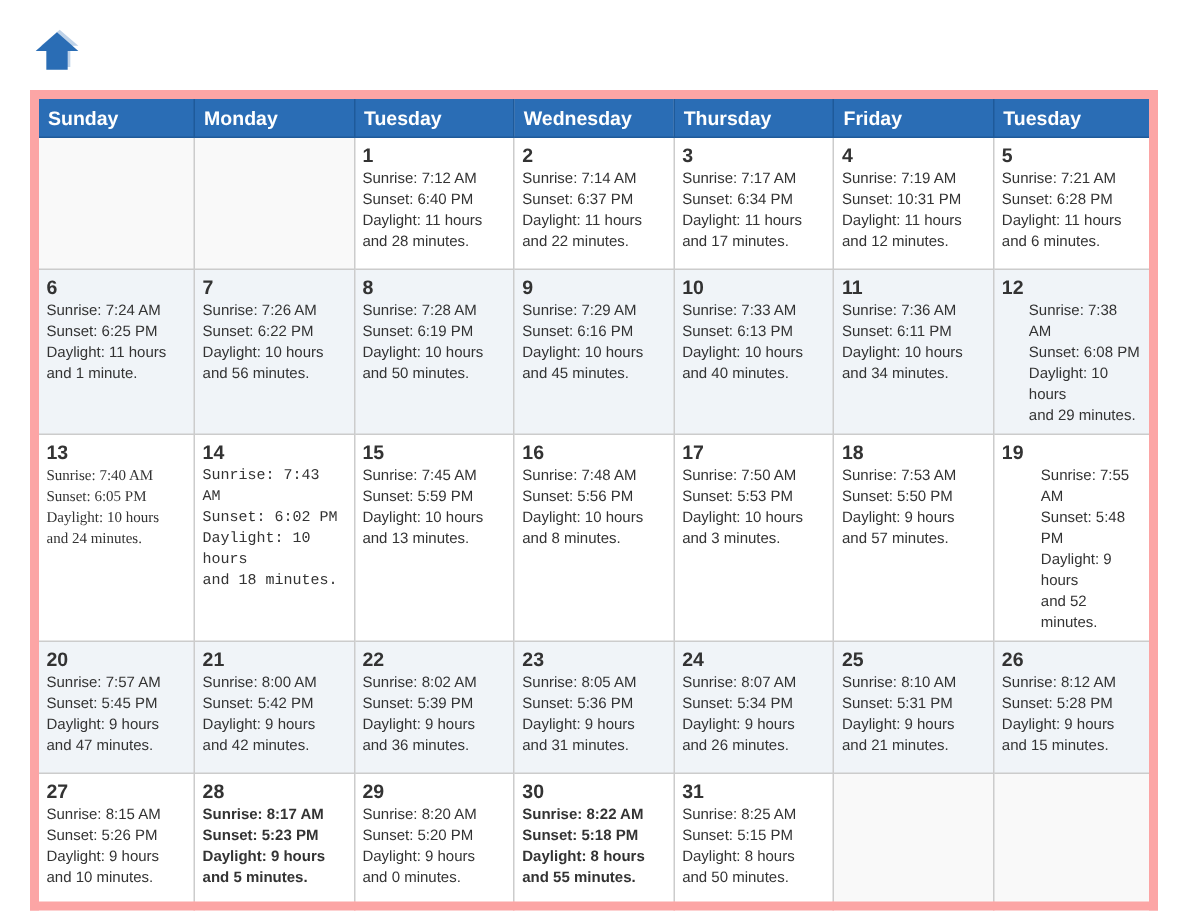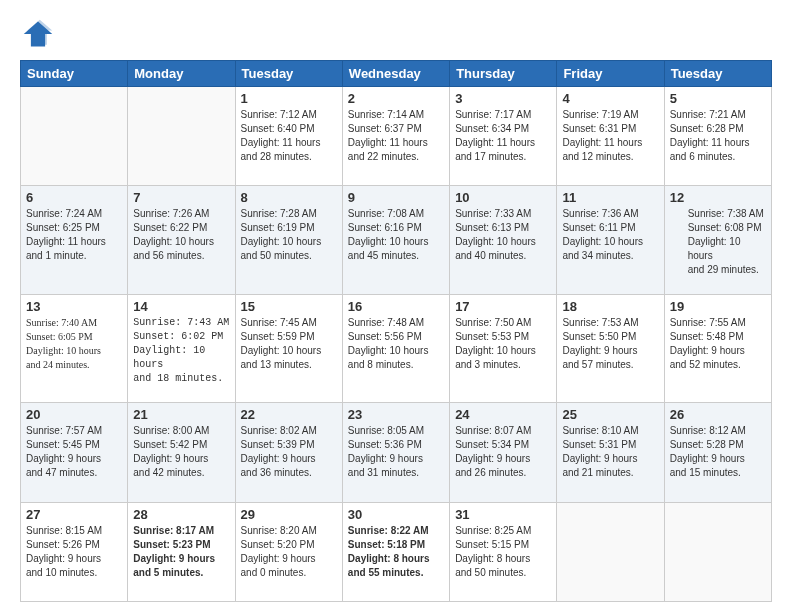--- a/index.html
+++ b/index.html
@@ -47,21 +47,21 @@
       font-weight: bold;
       color: #333;
       line-height: 1.1;
     }
     .location {
       font-size: 16px;
       color: #555;
     }
     .calendar {
       flex: 1;
-      border: 1px solid #fca5a5;
+      border: 6px solid #fca5a5;
       border-collapse: collapse;
       width: 100%;
       table-layout: fixed;
     }
     .calendar th {
       background: #2a6db5;
       color: #fff;
       text-align: left;
       padding: 5px 6px;
       font-size: 13px;
@@ -150,21 +150,21 @@
           <td>
             <span class="day-number">3</span>
             <div class="cell-text" style="white-space: pre-line;">Sunrise: 7:17 AM
 Sunset: 6:34 PM
 Daylight: 11 hours
 and 17 minutes.</div>
           </td>
           <td>
             <span class="day-number">4</span>
             <div class="cell-text" style="white-space: pre-line;">Sunrise: 7:19 AM
-Sunset: 6:31 PM
+Sunset: 10:31 PM
 Daylight: 11 hours
 and 12 minutes.</div>
           </td>
           <td>
             <span class="day-number">5</span>
             <div class="cell-text" style="white-space: pre-line;">Sunrise: 7:21 AM
 Sunset: 6:28 PM
 Daylight: 11 hours
 and 6 minutes.</div>
           </td>
@@ -186,21 +186,21 @@
           </td>
           <td>
             <span class="day-number">8</span>
             <div class="cell-text" style="white-space: pre-line;">Sunrise: 7:28 AM
 Sunset: 6:19 PM
 Daylight: 10 hours
 and 50 minutes.</div>
           </td>
           <td>
             <span class="day-number">9</span>
-            <div class="cell-text" style="white-space: pre-line;">Sunrise: 7:08 AM
+            <div class="cell-text" style="white-space: pre-line;">Sunrise: 7:29 AM
 Sunset: 6:16 PM
 Daylight: 10 hours
 and 45 minutes.</div>
           </td>
           <td>
             <span class="day-number">10</span>
             <div class="cell-text" style="white-space: pre-line;">Sunrise: 7:33 AM
 Sunset: 6:13 PM
 Daylight: 10 hours
 and 40 minutes.</div>
@@ -258,21 +258,21 @@
           </td>
           <td>
             <span class="day-number">18</span>
             <div class="cell-text" style="white-space: pre-line;">Sunrise: 7:53 AM
 Sunset: 5:50 PM
 Daylight: 9 hours
 and 57 minutes.</div>
           </td>
           <td>
             <span class="day-number">19</span>
-            <div class="cell-text" style="white-space: pre-line;">Sunrise: 7:55 AM
+            <div class="cell-text" style="white-space: pre-line; margin-left: 26px;">Sunrise: 7:55 AM
 Sunset: 5:48 PM
 Daylight: 9 hours
 and 52 minutes.</div>
           </td>
         </tr>
         <tr class="row-shaded">
           <td>
             <span class="day-number">20</span>
             <div class="cell-text" style="white-space: pre-line;">Sunrise: 7:57 AM
 Sunset: 5:45 PM

